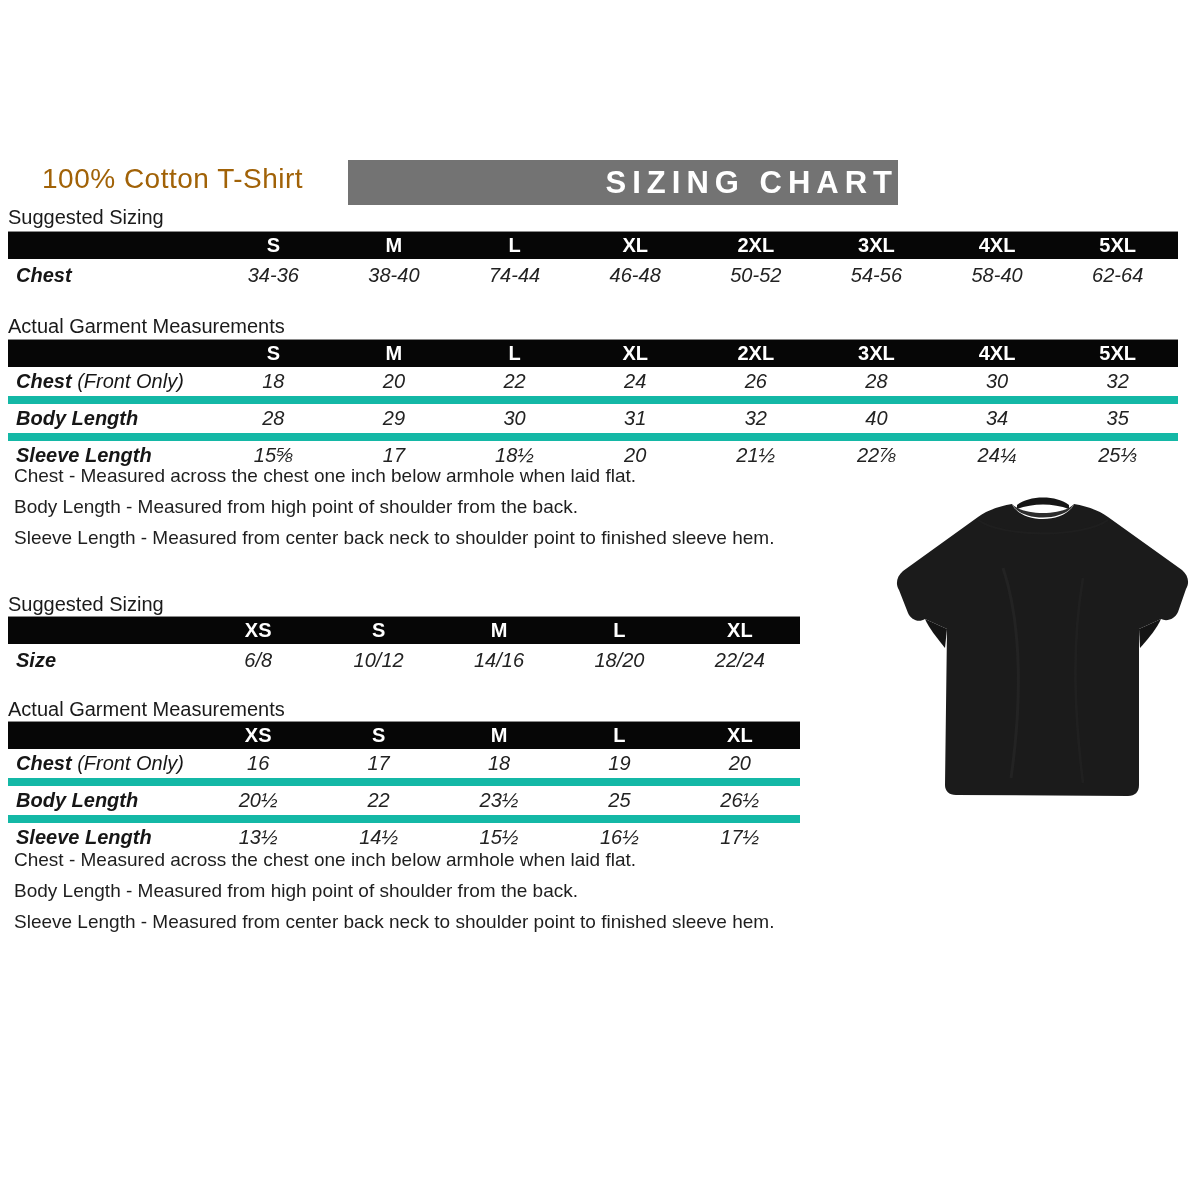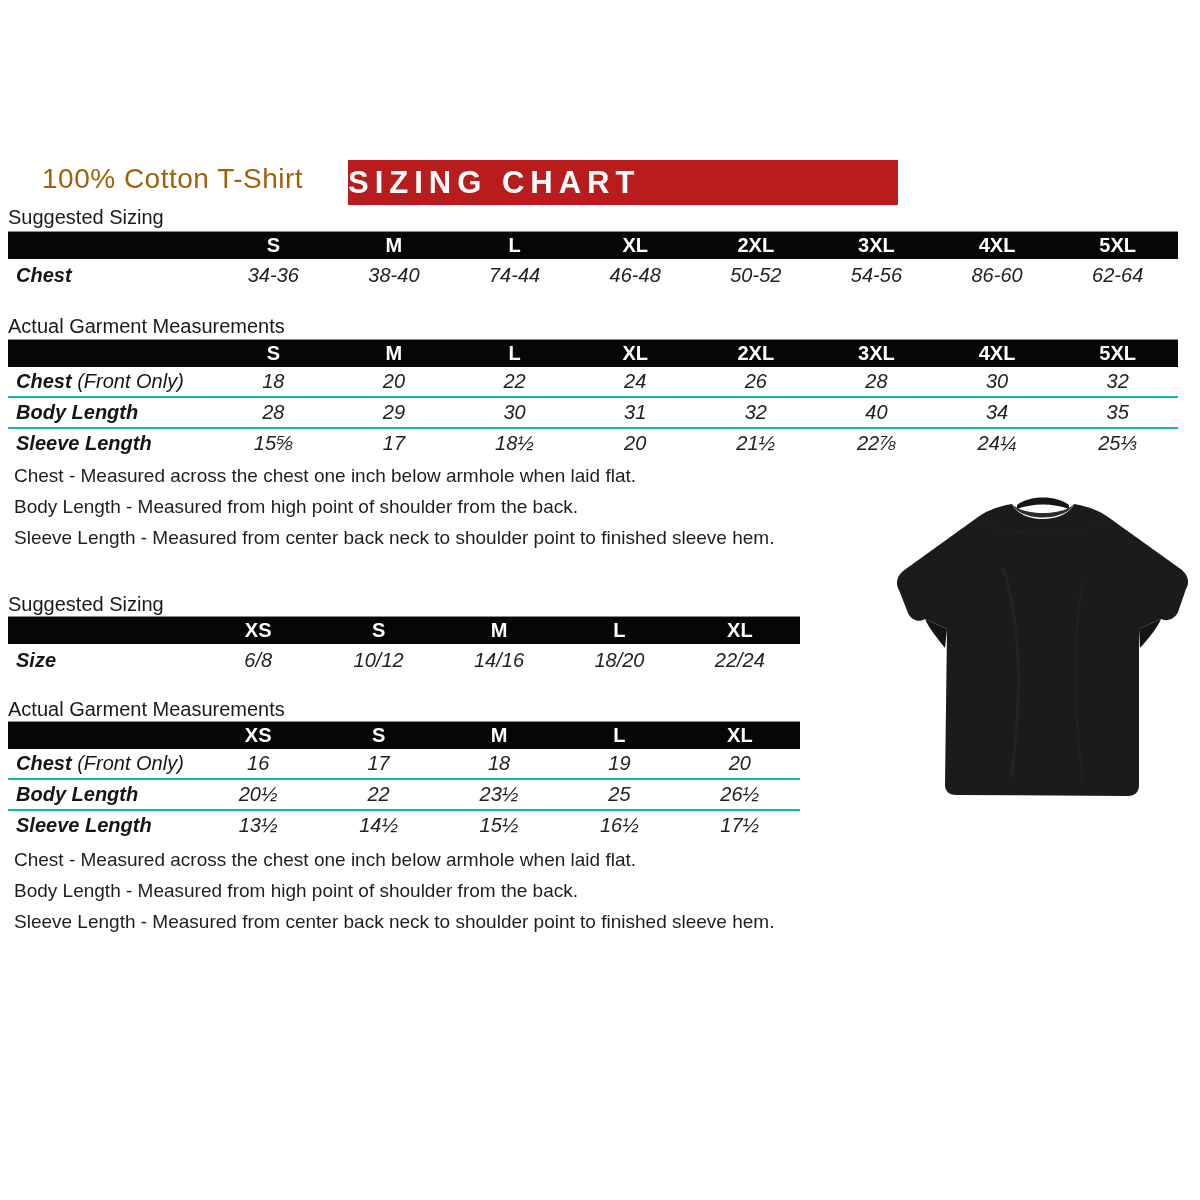--- a/index.html
+++ b/index.html
@@ -1,35 +1,35 @@
 <!DOCTYPE html>
 <html><head>
 <meta charset="utf-8">
 <style>
   html,body { margin:0; padding:0; background:#ffffff; }
   .page {
     position:relative; width:1200px; height:1200px; background:#ffffff;
     font-family:"Liberation Sans","DejaVu Sans",sans-serif; color:#1d1d1d; overflow:hidden;
   }
   .page-title { position:absolute; left:14px; top:163px; font-size:28px; font-weight:400; color:#a16207; letter-spacing:0.5px;margin-left:28px; }
-  .banner { position:absolute; left:348px; top:160px; width:550px; height:45px; background:#b91c1c;
-            display:flex; align-items:center; justify-content:flex-start; }
+  .banner { position:absolute; left:348px; top:160px; width:550px; height:45px; background:#737373;
+            display:flex; align-items:center; justify-content:flex-end; }
   .banner span { color:#ffffff; font-weight:bold; font-size:31px; letter-spacing:6px; }
   .section-label { position:absolute; left:8px; font-size:20px; color:#1a1a1a;text-align:right; }
   .youth-title { position:absolute; left:8px; top:547px; font-size:32px; font-weight:700; color:#141414; }
 
   .tbl { position:absolute; left:8px; }
   .adult-w { width:1170px; }
   .youth-w { width:792px; }
   .hbar { display:flex; height:27px; background:#060606; align-items:center; border-top:1px solid #8a8a8a; }
   .hlabel { width:205px; }
   .youth-w .hlabel { width:190px; }
   .hcell { flex:1; text-align:center; color:#ffffff; font-weight:bold; font-size:20px; }
   .row { display:flex; height:33px; align-items:center; font-size:20px;font-style:italic; }
-  .actual .row { height:29px; border-bottom:2px solid #14b8a6; }
+  .actual .row { height:29px; border-bottom:8px solid #14b8a6; }
   .actual .row:last-child { border-bottom:none; }
   .rowlabel { width:205px; padding-left:8px; box-sizing:border-box; font-weight:bold; color:#161616; white-space:nowrap; }
   .youth-w .rowlabel { width:190px; }
   .rowlabel .suffix { font-weight:400; }
   .cell { flex:1; text-align:center; color:#222222; }
 
   .notes { position:absolute; left:14px; font-size:19px; color:#1e1e1e; }
   .notes div { height:31px; line-height:31px; white-space:nowrap; }
 
   .tshirt { position:absolute; left:893px; top:474px; width:300px; height:348px; }
@@ -60,21 +60,21 @@
       <div class="hcell">5XL</div>
     </div>
     <div class="row">
       <div class="rowlabel"><span>Chest</span></div>
       <div class="cell">34-36</div>
       <div class="cell">38-40</div>
       <div class="cell">74-44</div>
       <div class="cell">46-48</div>
       <div class="cell">50-52</div>
       <div class="cell">54-56</div>
-      <div class="cell">86-60</div>
+      <div class="cell">58-40</div>
       <div class="cell">62-64</div>
     </div>
   </div>
 
   <div class="section-label" style="top:315px">Actual Garment Measurements</div>
 
   <div class="tbl adult-w actual" style="top:339px">
     <div class="hbar">
       <div class="hlabel"></div>
       <div class="hcell">S</div>

